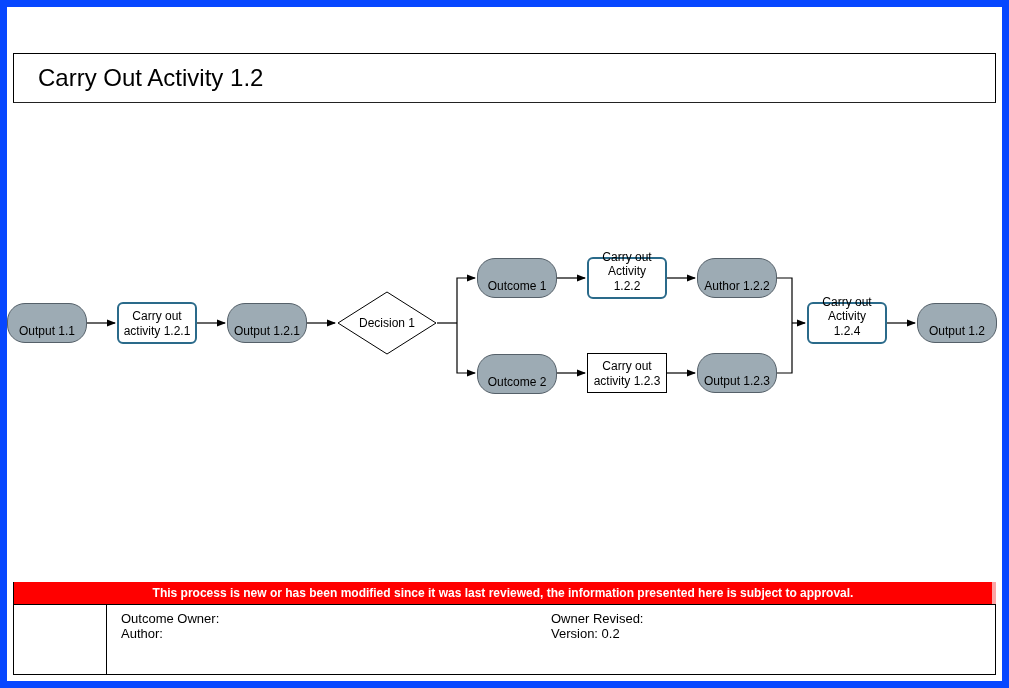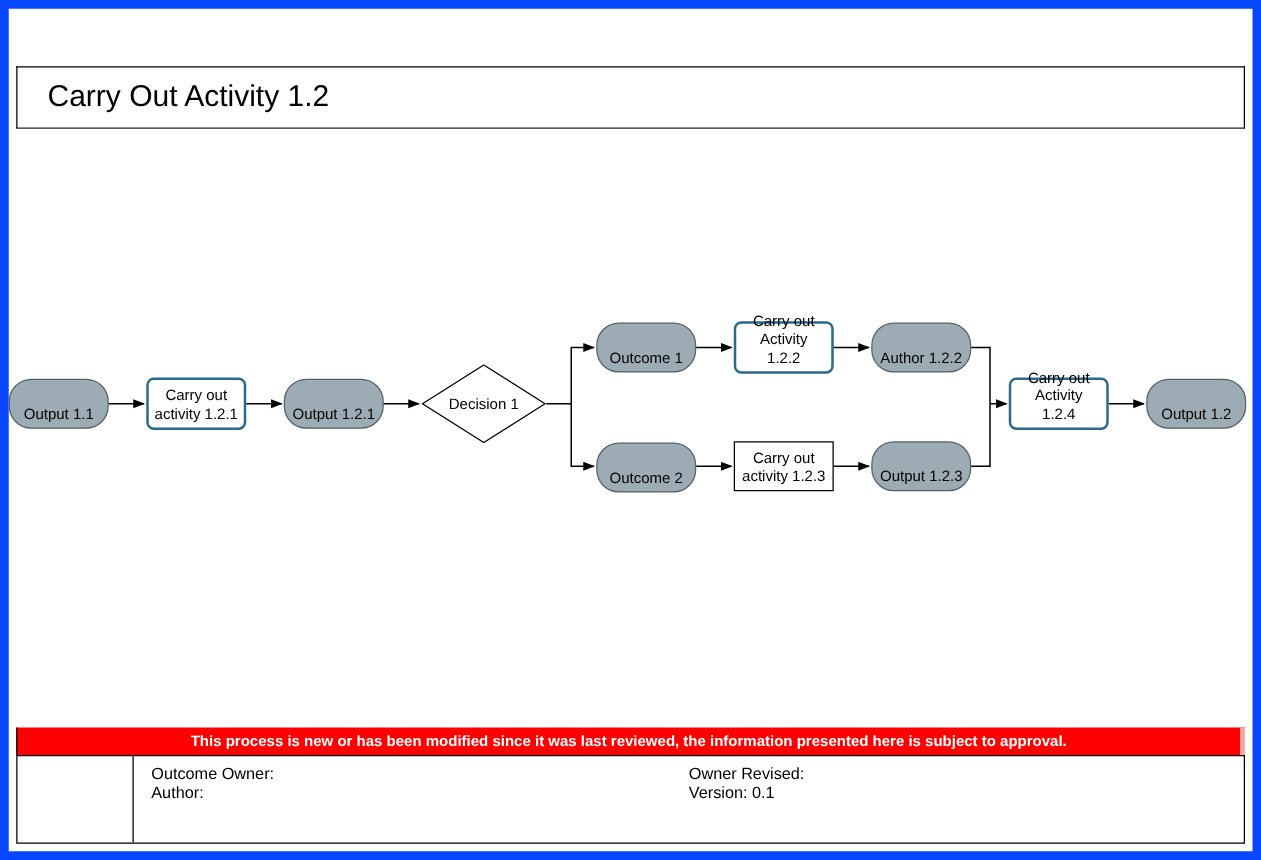--- a/index.html
+++ b/index.html
@@ -265,19 +265,19 @@
           <span></span>
         </div>
       </div>
       <div class="row">
         <div class="col">
           <span>Author:</span>
           <span></span>
         </div>
         <div class="col">
           <span>Version:</span>
-          <span>0.1</span>
+          <span>0.2</span>
         </div>
       </div>
     </div>
   </div>
 
 </div>
 
 </body></html>

